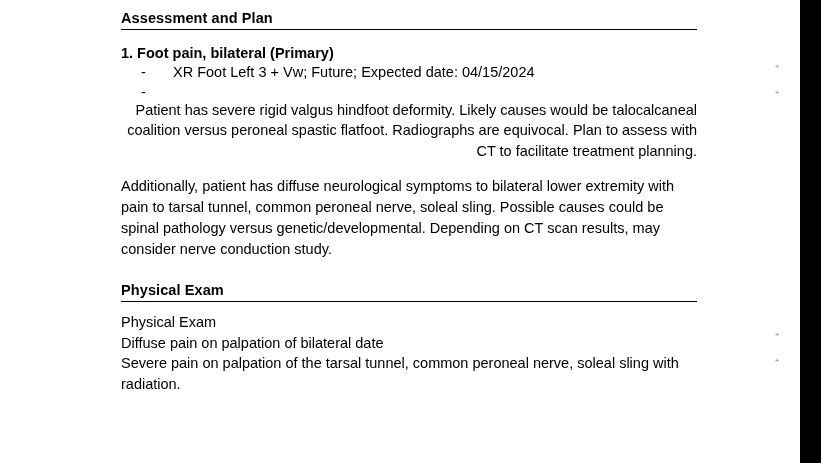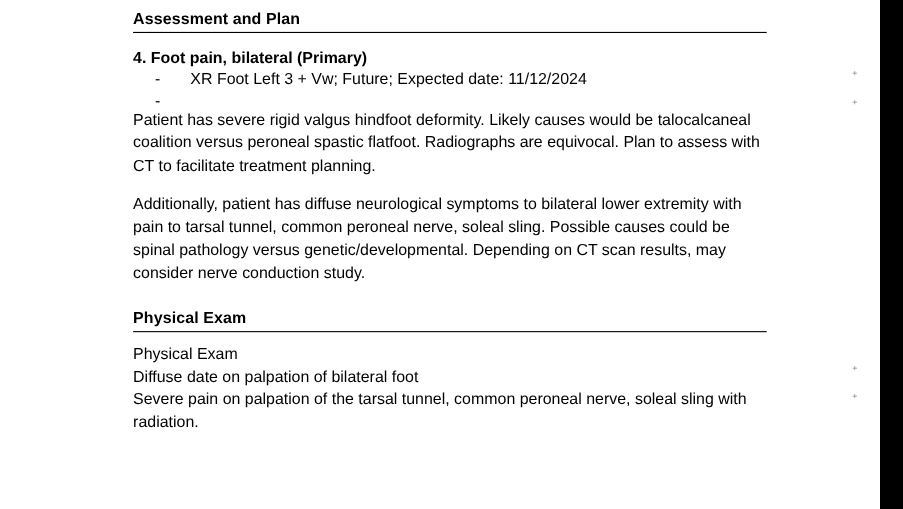--- a/index.html
+++ b/index.html
@@ -64,20 +64,21 @@
     top: 0;
   }
   .para {
     font-size: 14.5px;
     color: #000000;
     line-height: 1.44;
     margin: 14px 0 0 0;
   }
   .para.first-para {
     margin-top: 17px;
+    text-align: right;
   }
   .exam-block {
     font-size: 14.5px;
     color: #000000;
     line-height: 1.44;
     margin: 10px 0 0 0;
   }
   .exam-line {
     white-space: pre-wrap;
   }
@@ -103,42 +104,42 @@
   .edge-mark.m4 { top: 356px; }
 </style>
 </head>
 <body>
 
 <div class="page">
   <div class="doc">
 
     <div class="section-heading">Assessment and Plan</div>
 
-    <div class="dx-title">4. Foot pain, bilateral (Primary)</div>
+    <div class="dx-title">1. Foot pain, bilateral (Primary)</div>
 
     <ul class="order-list">
       <li class="order-item">
         <span class="dash">-</span>
-        <span>XR Foot Left 3 + Vw; Future; Expected date: 11/12/2024</span>
+        <span>XR Foot Left 3 + Vw; Future; Expected date: 04/15/2024</span>
       </li>
       <li class="order-item">
         <span class="dash">-</span>
       </li>
     </ul>
 
 
     <p class="para first-para">Patient has severe rigid valgus hindfoot deformity.  Likely causes would be talocalcaneal coalition versus peroneal spastic flatfoot.  Radiographs are equivocal.  Plan to assess with CT to facilitate treatment planning.</p>
 
     <p class="para">Additionally, patient has diffuse neurological symptoms to bilateral lower extremity with pain to tarsal tunnel, common peroneal nerve, soleal sling.  Possible causes could be spinal pathology versus genetic/developmental.  Depending on CT scan results, may consider nerve conduction study.</p>
 
     <div class="section-heading heading-gap-top">Physical Exam</div>
 
     <div class="exam-block">
       <div class="exam-line">Physical Exam</div>
-      <div class="exam-line">Diffuse date on palpation of bilateral foot</div>
+      <div class="exam-line">Diffuse pain on palpation of bilateral date</div>
       <div class="exam-line">Severe pain on palpation of the tarsal tunnel, common peroneal nerve, soleal sling with radiation.</div>
 
     </div>
 
   </div>
 
   <div class="edge-mark m1">+</div>
   <div class="edge-mark m2">+</div>
   <div class="edge-mark m3">+</div>
   <div class="edge-mark m4">+</div>

